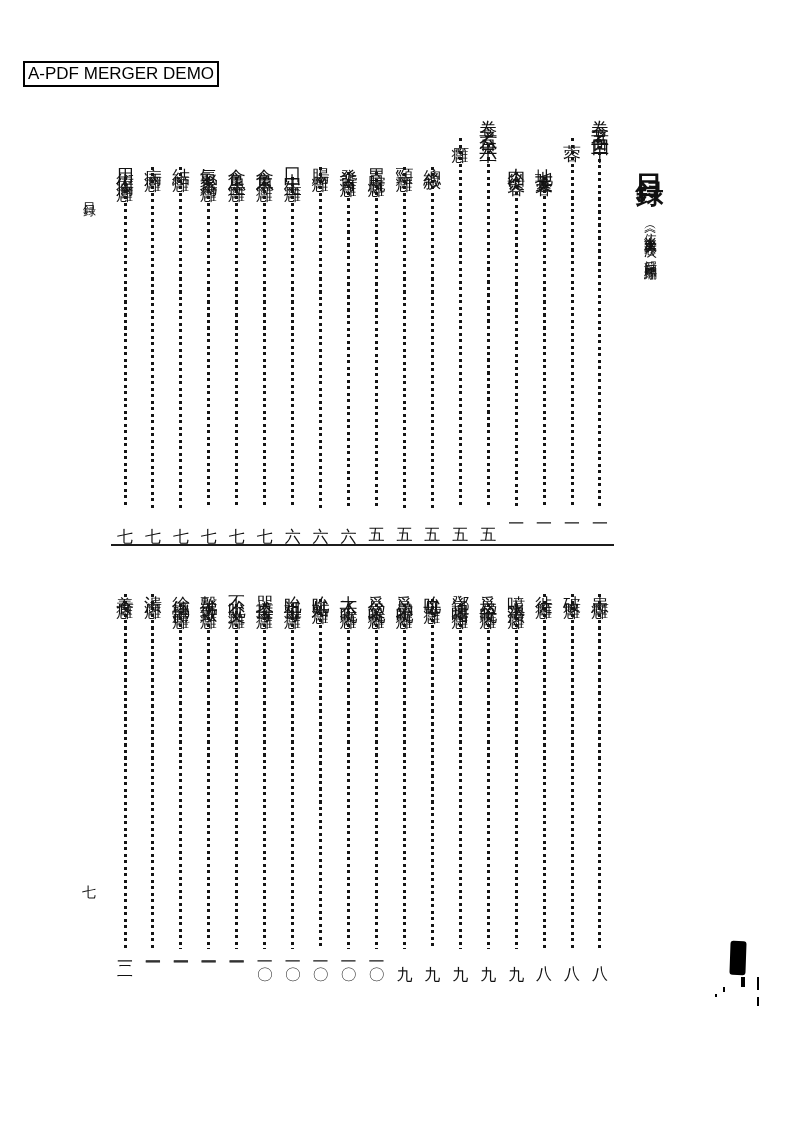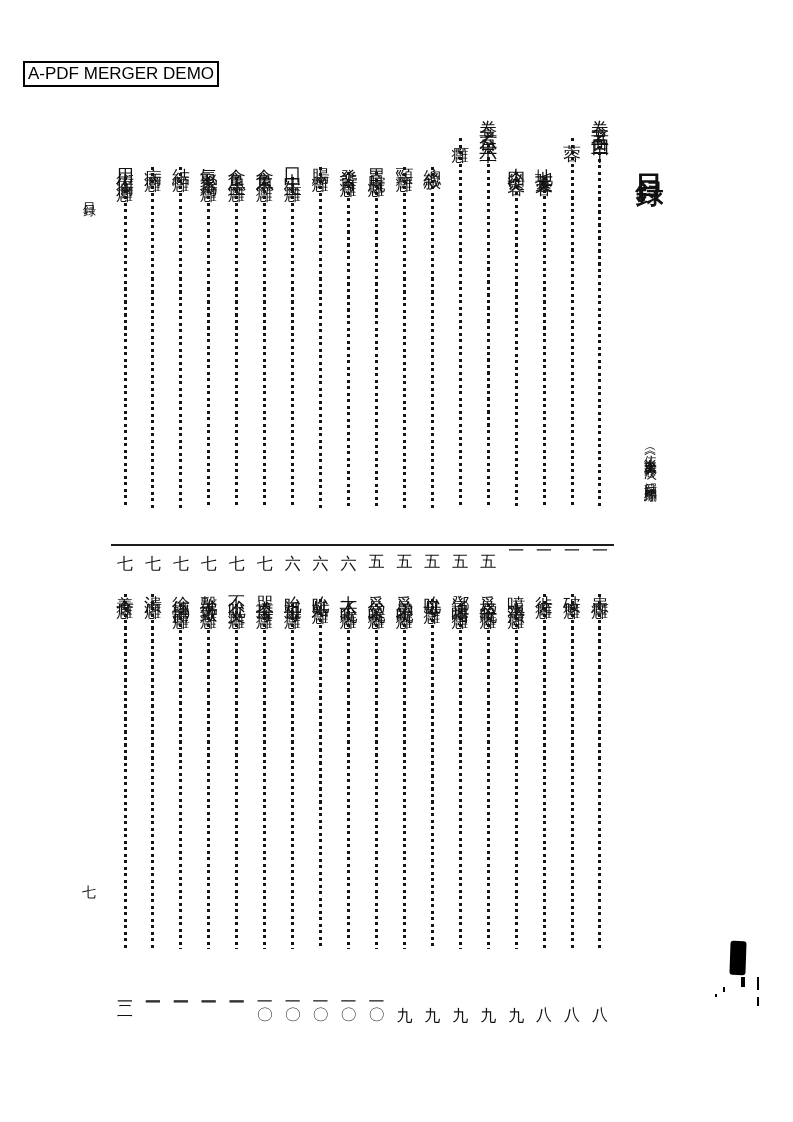--- a/index.html
+++ b/index.html
@@ -1,20 +1,19 @@
 <!DOCTYPE html>
 <html><head>
 <meta charset="utf-8">
 <style>
   html,body{margin:0;padding:0;background:#e8e8e8;}
   .page{
     position:relative;width:793px;height:1122px;background:#ffffff;
     font-family:"DejaVu Serif","Liberation Serif",serif;color:#111;
     overflow:hidden;
-    text-align:right;
   }
   .watermark{
     position:absolute;left:23px;top:61px;border:2px solid #000;
     font-family:"Liberation Sans",sans-serif;font-size:17px;line-height:22px;
     padding:0 3px;color:#000;background:#fff;white-space:nowrap;
   }
   .vtext{writing-mode:vertical-rl;text-orientation:upright;white-space:nowrap;}
   .margin-label{position:absolute;left:80px;top:192px;font-size:13px;letter-spacing:2px;}
   .margin-folio{position:absolute;left:82px;top:884px;font-size:14px;}
   .title-main{position:absolute;left:630px;top:152px;font-size:28px;font-weight:bold;letter-spacing:6px;}

